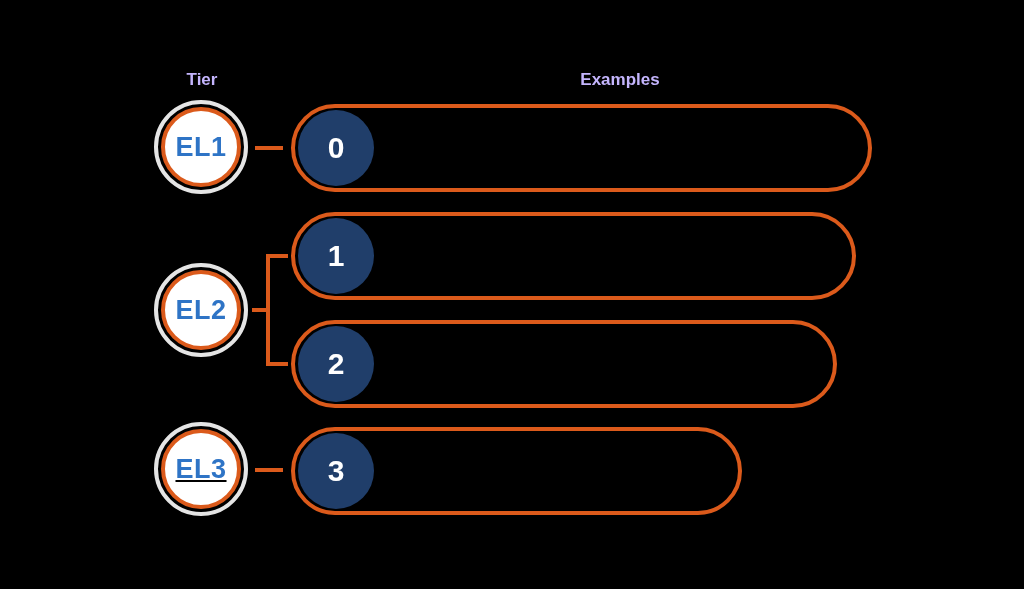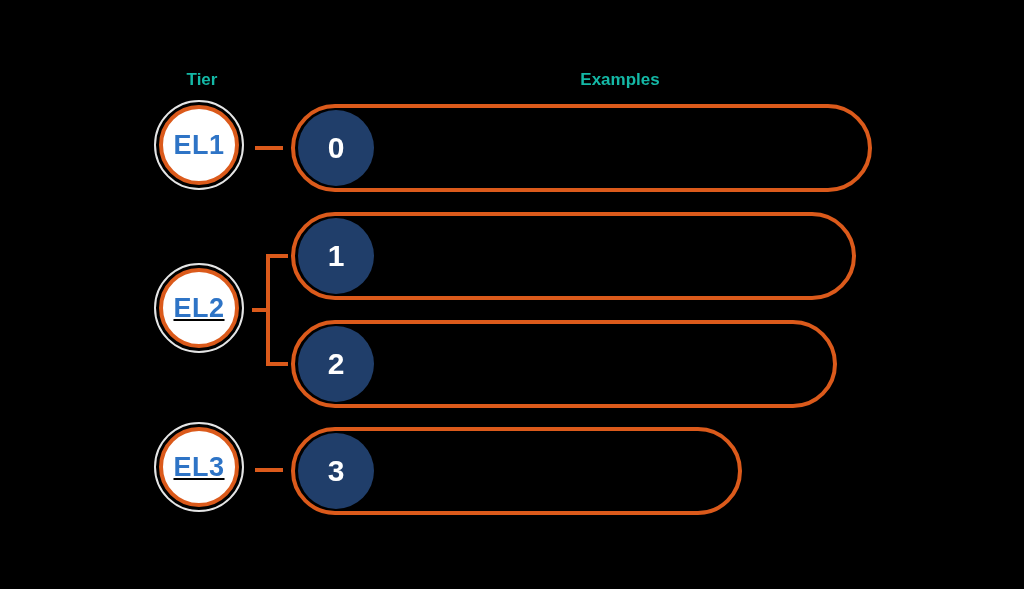--- a/index.html
+++ b/index.html
@@ -14,21 +14,21 @@
     height: 589px;
     background: #000000;
     overflow: hidden;
   }
 
   
   .col-header {
     position: absolute;
     top: 70px;
     transform: translateX(-50%);
-    color: #14b8a6;
+    color: #c4b5fd;
     font-size: 17px;
     font-weight: bold;
     white-space: nowrap;
   }
   .col-header.tier        { left: 202px; }
   .col-header.criticality { left: 337px; }
   .col-header.examples    { left: 620px; }
 
   
   .pill {
@@ -41,21 +41,21 @@
   .pill-0 { left: 291px; top: 104px; width: 581px; height: 88px; }
   .pill-1 { left: 291px; top: 212px; width: 565px; height: 88px; }
   .pill-2 { left: 291px; top: 320px; width: 546px; height: 88px; }
   .pill-3 { left: 291px; top: 427px; width: 451px; height: 88px; }
 
   
   .tier-circle {
     position: absolute;
     width: 86px;
     height: 86px;
-    border: 2px solid #e5e5e5;
+    border: 4px solid #e5e5e5;
     border-radius: 50%;
     box-sizing: content-box;
     display: flex;
     align-items: center;
     justify-content: center;
     background: transparent;
   }
   .tier-inner {
     width: 72px;
     height: 72px;
@@ -66,21 +66,21 @@
     align-items: center;
     justify-content: center;
   }
   .tier-label {
     color: #2E74C6;
     font-size: 27px;
     font-weight: bold;
     letter-spacing: 0.5px;
   }
   .tier-el1 { left: 154px; top: 100px; }
-  .tier-el2 { left: 154px; top: 263px; text-decoration: underline; }
+  .tier-el2 { left: 154px; top: 263px; }
   .tier-el3 { left: 154px; top: 422px; text-decoration: underline; }
 
   
   .level-circle {
     position: absolute;
     width: 76px;
     height: 76px;
     border-radius: 50%;
     background: #203E6A;
     display: flex;

